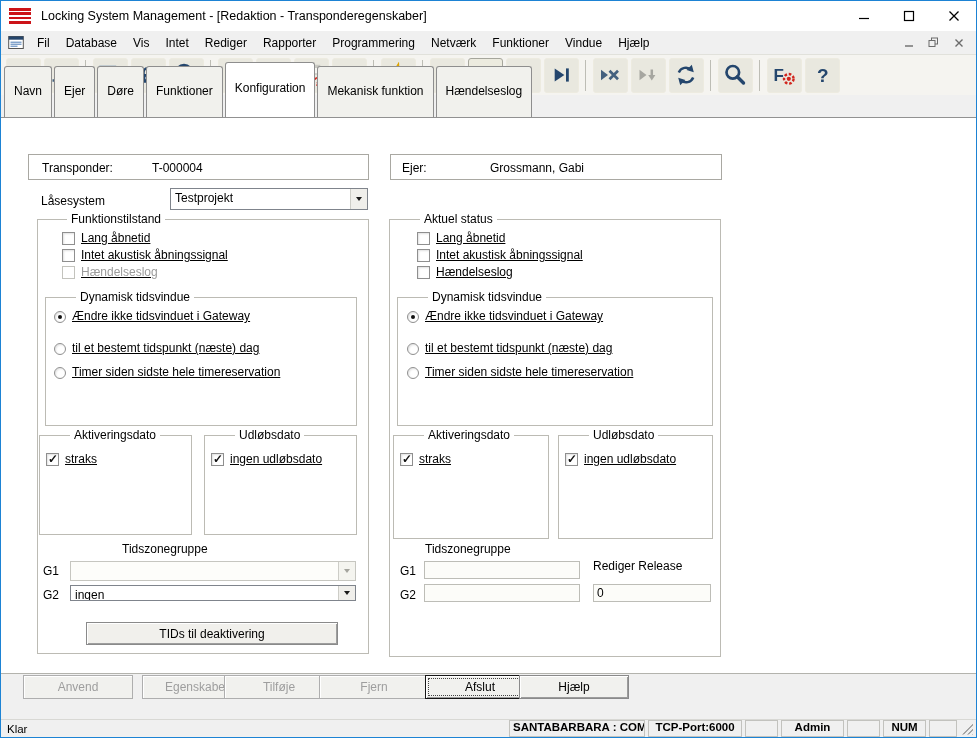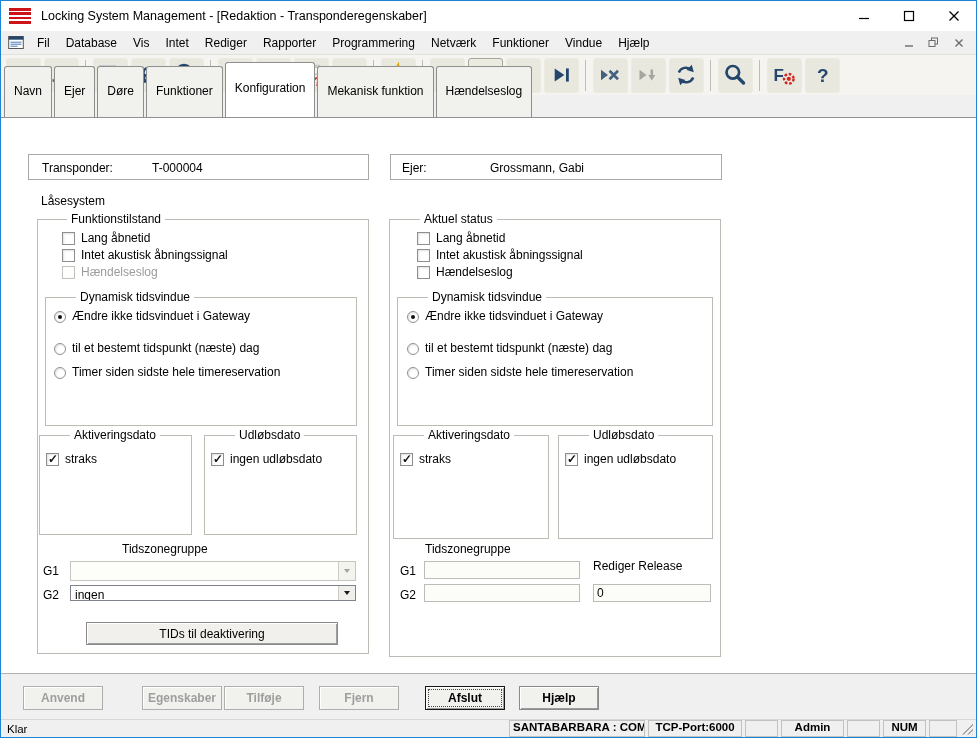--- a/index.html
+++ b/index.html
@@ -29,40 +29,40 @@
   .tab{font-size:12px;border:1px solid #8e8e8e;border-bottom:none;border-radius:3px 3px 0 0;padding:16px 9px;background:#f1f1ed;height:18px;line-height:17px;margin-right:2px;white-space:nowrap;}
   .tab.active{background:#fff;height:22px;line-height:19px;z-index:3;}
   
   .content{position:absolute;top:116px;left:0;right:0;height:556px;background:#fff;border-top:1px solid #919191;box-sizing:border-box;}
   .content *{box-sizing:border-box;}
   .infobox{position:absolute;height:26px;border:1px solid #a9a8a2;background:#fff;}
   .flabel,.fvalue{position:absolute;top:6px;font-size:12px;white-space:nowrap;}
   .lbl{position:absolute;font-size:12px;white-space:nowrap;}
   .groupbox{position:absolute;border:1px solid #bcbbb4;}
   .grouplabel{position:absolute;background:#fff;padding:0 4px;font-size:12px;line-height:12px;white-space:nowrap;z-index:2;margin-left:23px;}
-  .checkrow,.radiorow{position:absolute;display:flex;align-items:flex-end;}
+  .checkrow,.radiorow{position:absolute;display:flex;align-items:flex-end;text-decoration:underline;}
   .cb{width:13px;height:13px;background:#fff;border:1px solid #8f8f8f;box-shadow:inset 1px 1px 2px rgba(0,0,0,.12);position:relative;flex:none;}
   .cb.checked::after{content:"✓";position:absolute;left:1px;top:-2px;font-size:12px;font-weight:bold;color:#111;}
   .cb.disabled{border-color:#c3c3bd;box-shadow:none;}
   .rb{width:12px;height:12px;border-radius:50%;background:#fff;border:1px solid #8f8f8f;box-shadow:inset 1px 1px 2px rgba(0,0,0,.12);position:relative;flex:none;}
   .rb.selected::after{content:"";position:absolute;left:3px;top:3px;width:4px;height:4px;border-radius:50%;background:#111;}
   .cblabel,.rblabel{font-size:12px;margin-left:6px;line-height:13px;white-space:nowrap;}
   .dim{color:#9b9b9b;}
   .combo{position:absolute;background:#fff;border:1px solid #7f848c;display:flex;align-items:stretch;}
   .combo-val{flex:1;padding:2px 4px;font-size:12px;overflow:hidden;white-space:nowrap;}
   .combo-btn{width:17px;background:#f0efeb;border-left:1px solid #cdcdc7;display:flex;align-items:center;justify-content:center;flex:none;}
   .arr{width:0;height:0;border-left:3.8px solid transparent;border-right:3.8px solid transparent;border-top:4.6px solid #1a1a1a;}
   .combo.disabled{border-color:#c6c6c0;background:#fdfdfa;}
   .combo.disabled .combo-btn{background:#f4f4ef;}
   .combo.disabled .arr{border-top-color:#a4a49d;}
   .textbox{position:absolute;height:18px;border:1px solid #bdbdb7;background:#fcfcf9;font-size:12px;line-height:16px;padding:0 3px;}
   .btn3d{position:absolute;background:#f1f0ec;border:1px solid #8a8a8a;box-shadow:inset 1px 1px 0 #fff,inset -1px -1px 0 #9e9e9e;font-size:12px;display:flex;align-items:center;justify-content:center;}
   
   .bottomstrip{position:absolute;top:672px;left:0;right:0;height:46px;background:#f0f0f0;border-top:1px solid #b3b3ad;}
-  .dlgbtn{position:absolute;top:12px;width:80px;height:24px;background:#f1f1ee;border:1px solid #8a8a8a;box-shadow:inset 1px 1px 0 #fff,inset -1px -1px 0 #9c9c9c;font-size:12px;display:flex;align-items:center;justify-content:center;box-sizing:border-box;font-weight:bold;}
+  .dlgbtn{position:absolute;top:1px;width:110px;height:24px;background:#f1f1ee;border:1px solid #8a8a8a;box-shadow:inset 1px 1px 0 #fff,inset -1px -1px 0 #9c9c9c;font-size:12px;display:flex;align-items:center;justify-content:center;box-sizing:border-box;}
   .dlgbtn.disabled{color:#9e9e9e;border-color:#aeaeae;box-shadow:inset 1px 1px 0 #fff;}
   .dlgbtn.focused{border:1px solid #151515;outline:1px dotted #444;outline-offset:-4px;}
   .statusbar{position:absolute;top:718px;left:0;right:0;bottom:0;background:#f0f0f0;border-top:1px solid #d8d8d4;display:flex;align-items:center;font-size:11.5px;padding:0 3px 0 6px;box-sizing:border-box;}
   .statsecs{margin-left:auto;display:flex;align-items:flex-start;font-weight:bold;}
   .statsec{border:1px solid #c2c2be;height:15px;line-height:13px;text-align:center;margin-left:3px;padding:0 3px;white-space:nowrap;overflow:hidden;}
   .grip{width:12px;height:12px;margin-left:4px;background:repeating-linear-gradient(135deg,#f0f0f0 0 2px,#a5a5a5 2px 3.5px);clip-path:polygon(100% 0,100% 100%,0 100%);}
 </style>
 </head>
 <body>
 
@@ -356,20 +356,26 @@
     <div class="infobox" style="left:27px;top:36px;width:341px">
       <span class="flabel" style="left:13px">Transponder:</span>
       <span class="fvalue" style="left:123px">T-000004</span>
     </div>
     <div class="infobox" style="left:389px;top:36px;width:332px">
       <span class="flabel" style="left:11px">Ejer:</span>
       <span class="fvalue" style="left:99px">Grossmann, Gabi</span>
     </div>
 
     <span class="lbl" style="left:40px;top:76px">Låsesystem</span>
+    <div class="combo" style="left:169px;top:70px;width:198px;height:22px">
+      <span class="combo-val">Testprojekt</span>
+      <span class="combo-btn">
+          <span class="arr"></span>
+        </span>
+    </div>
 
     <div class="groupbox" style="left:36px;top:101px;width:332px;height:435px"></div>
     <span class="grouplabel" style="left:43px;top:95px">Funktionstilstand</span>
 
     <div class="checkrow" style="left:61px;top:114px">
       <span class="cb"></span>
         <span class="cblabel">Lang åbnetid</span>
     </div>
     <div class="checkrow" style="left:61px;top:131px">
       <span class="cb"></span>

